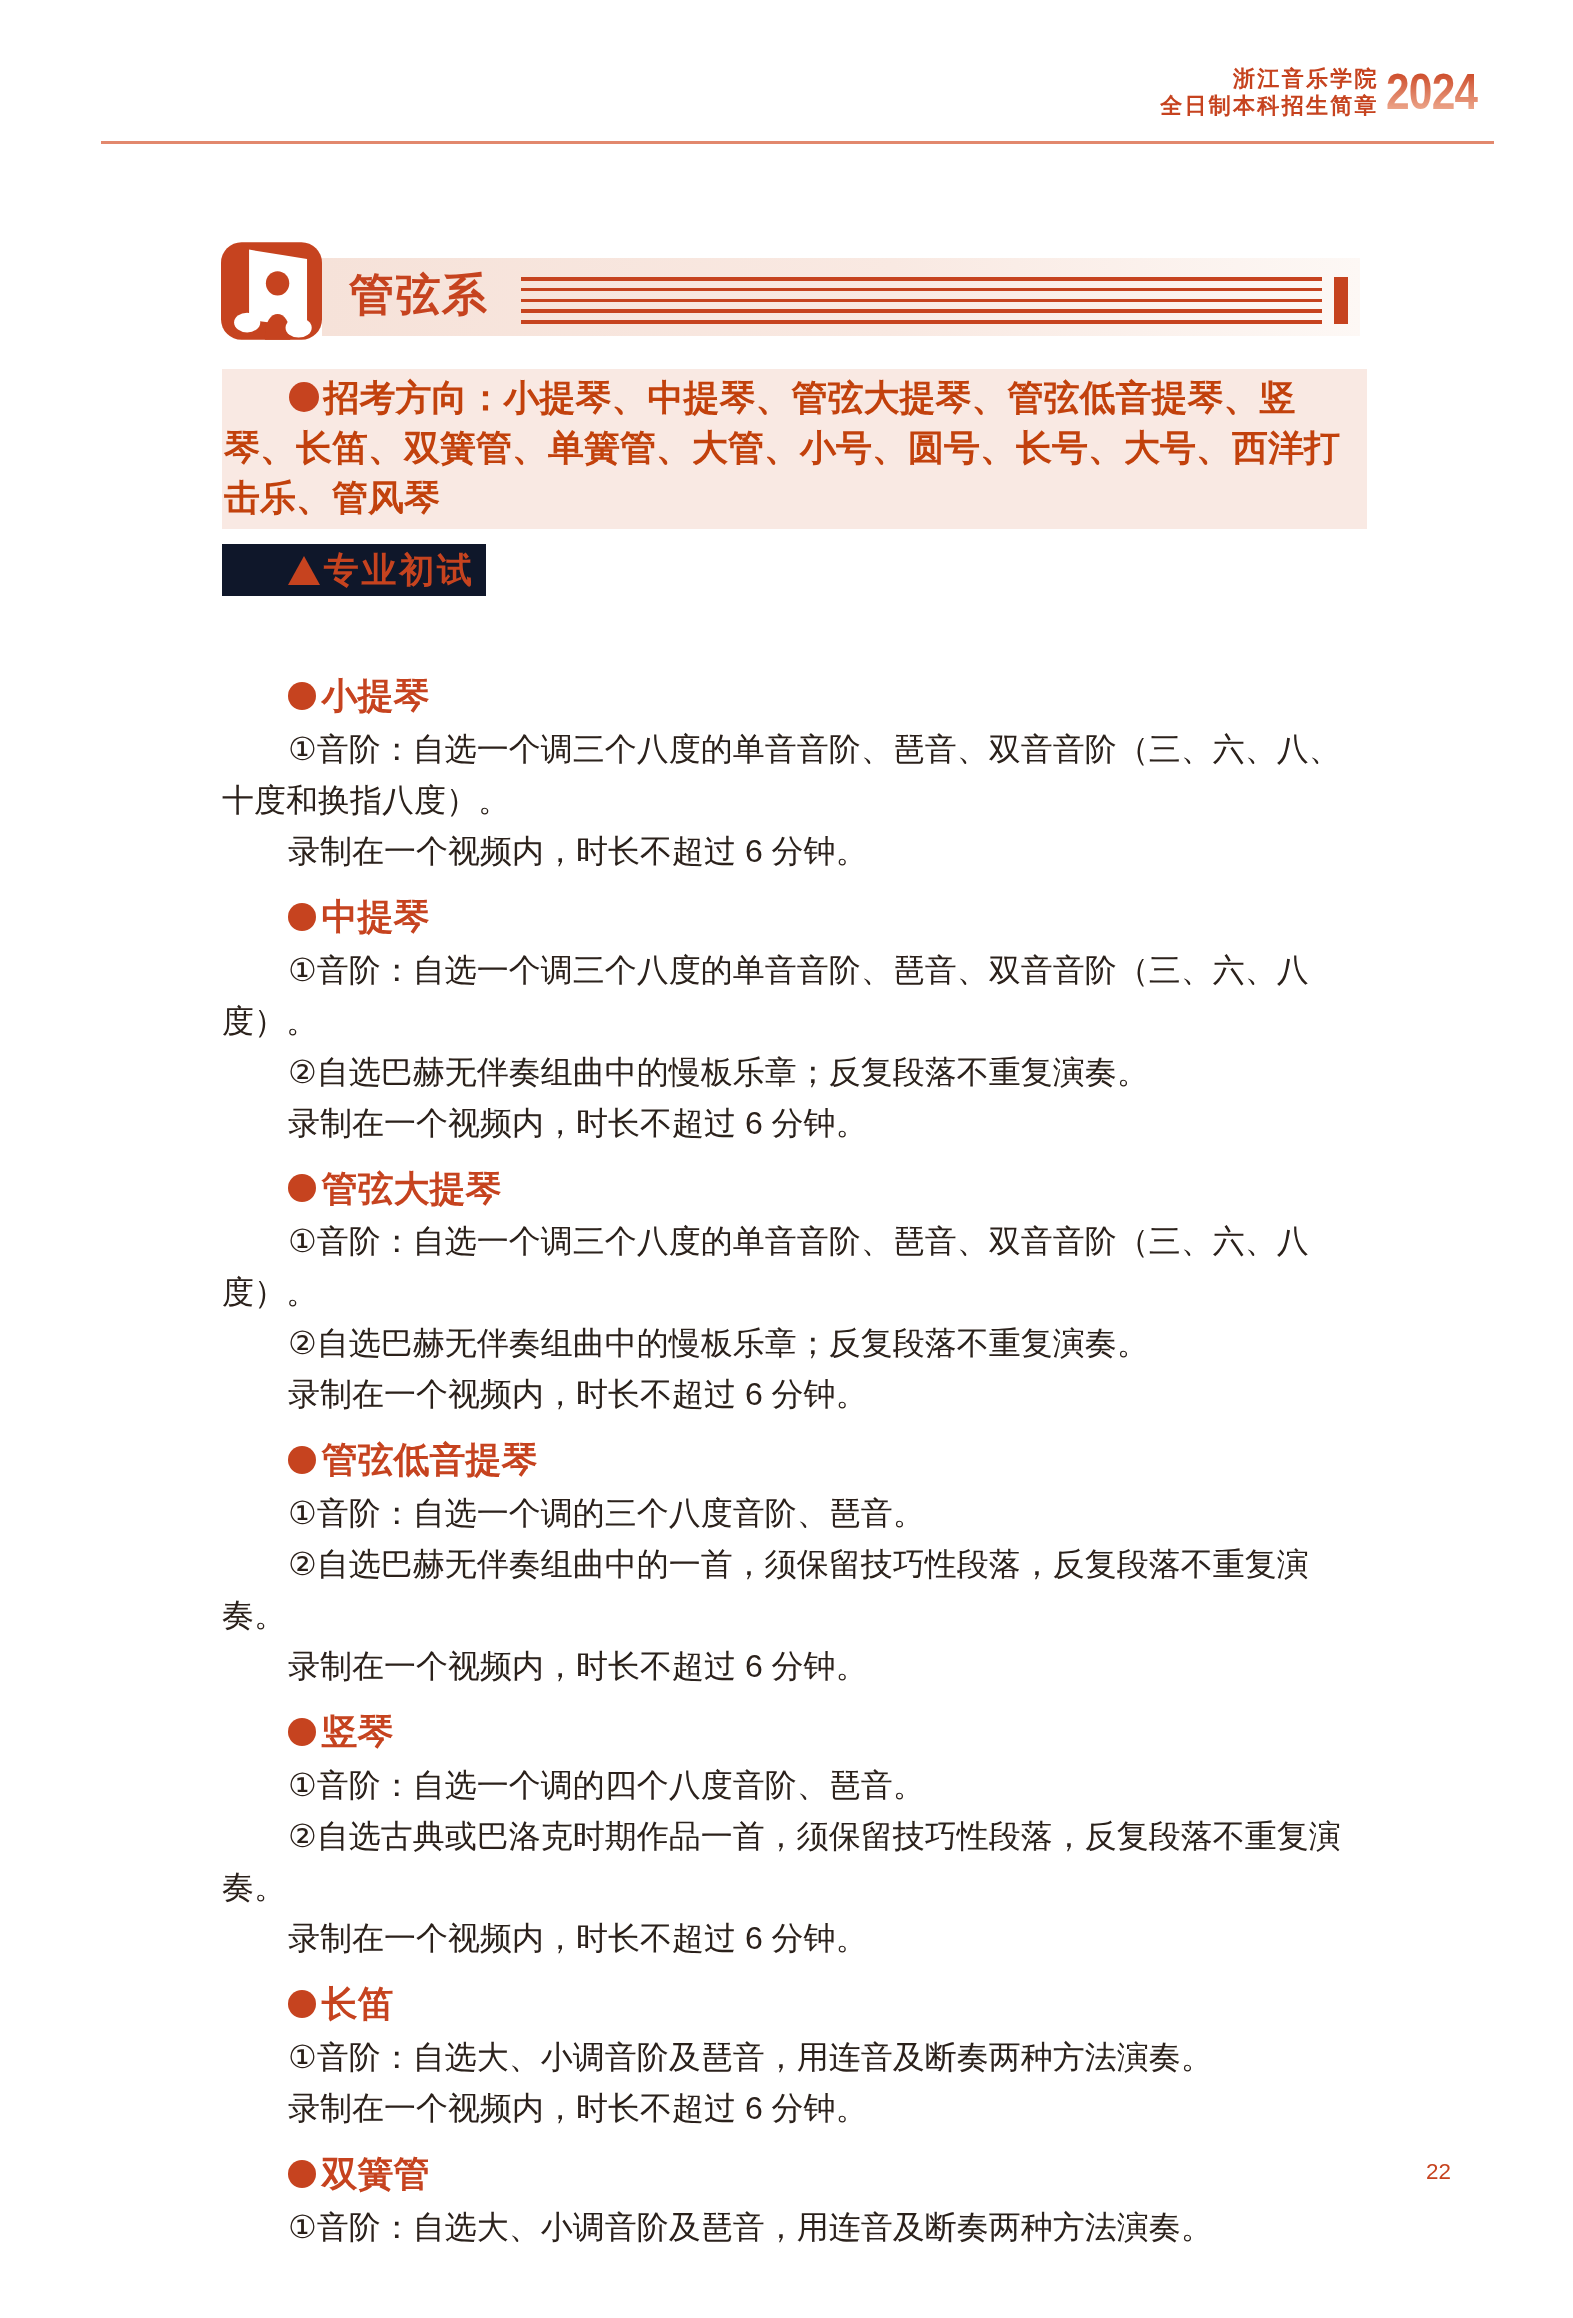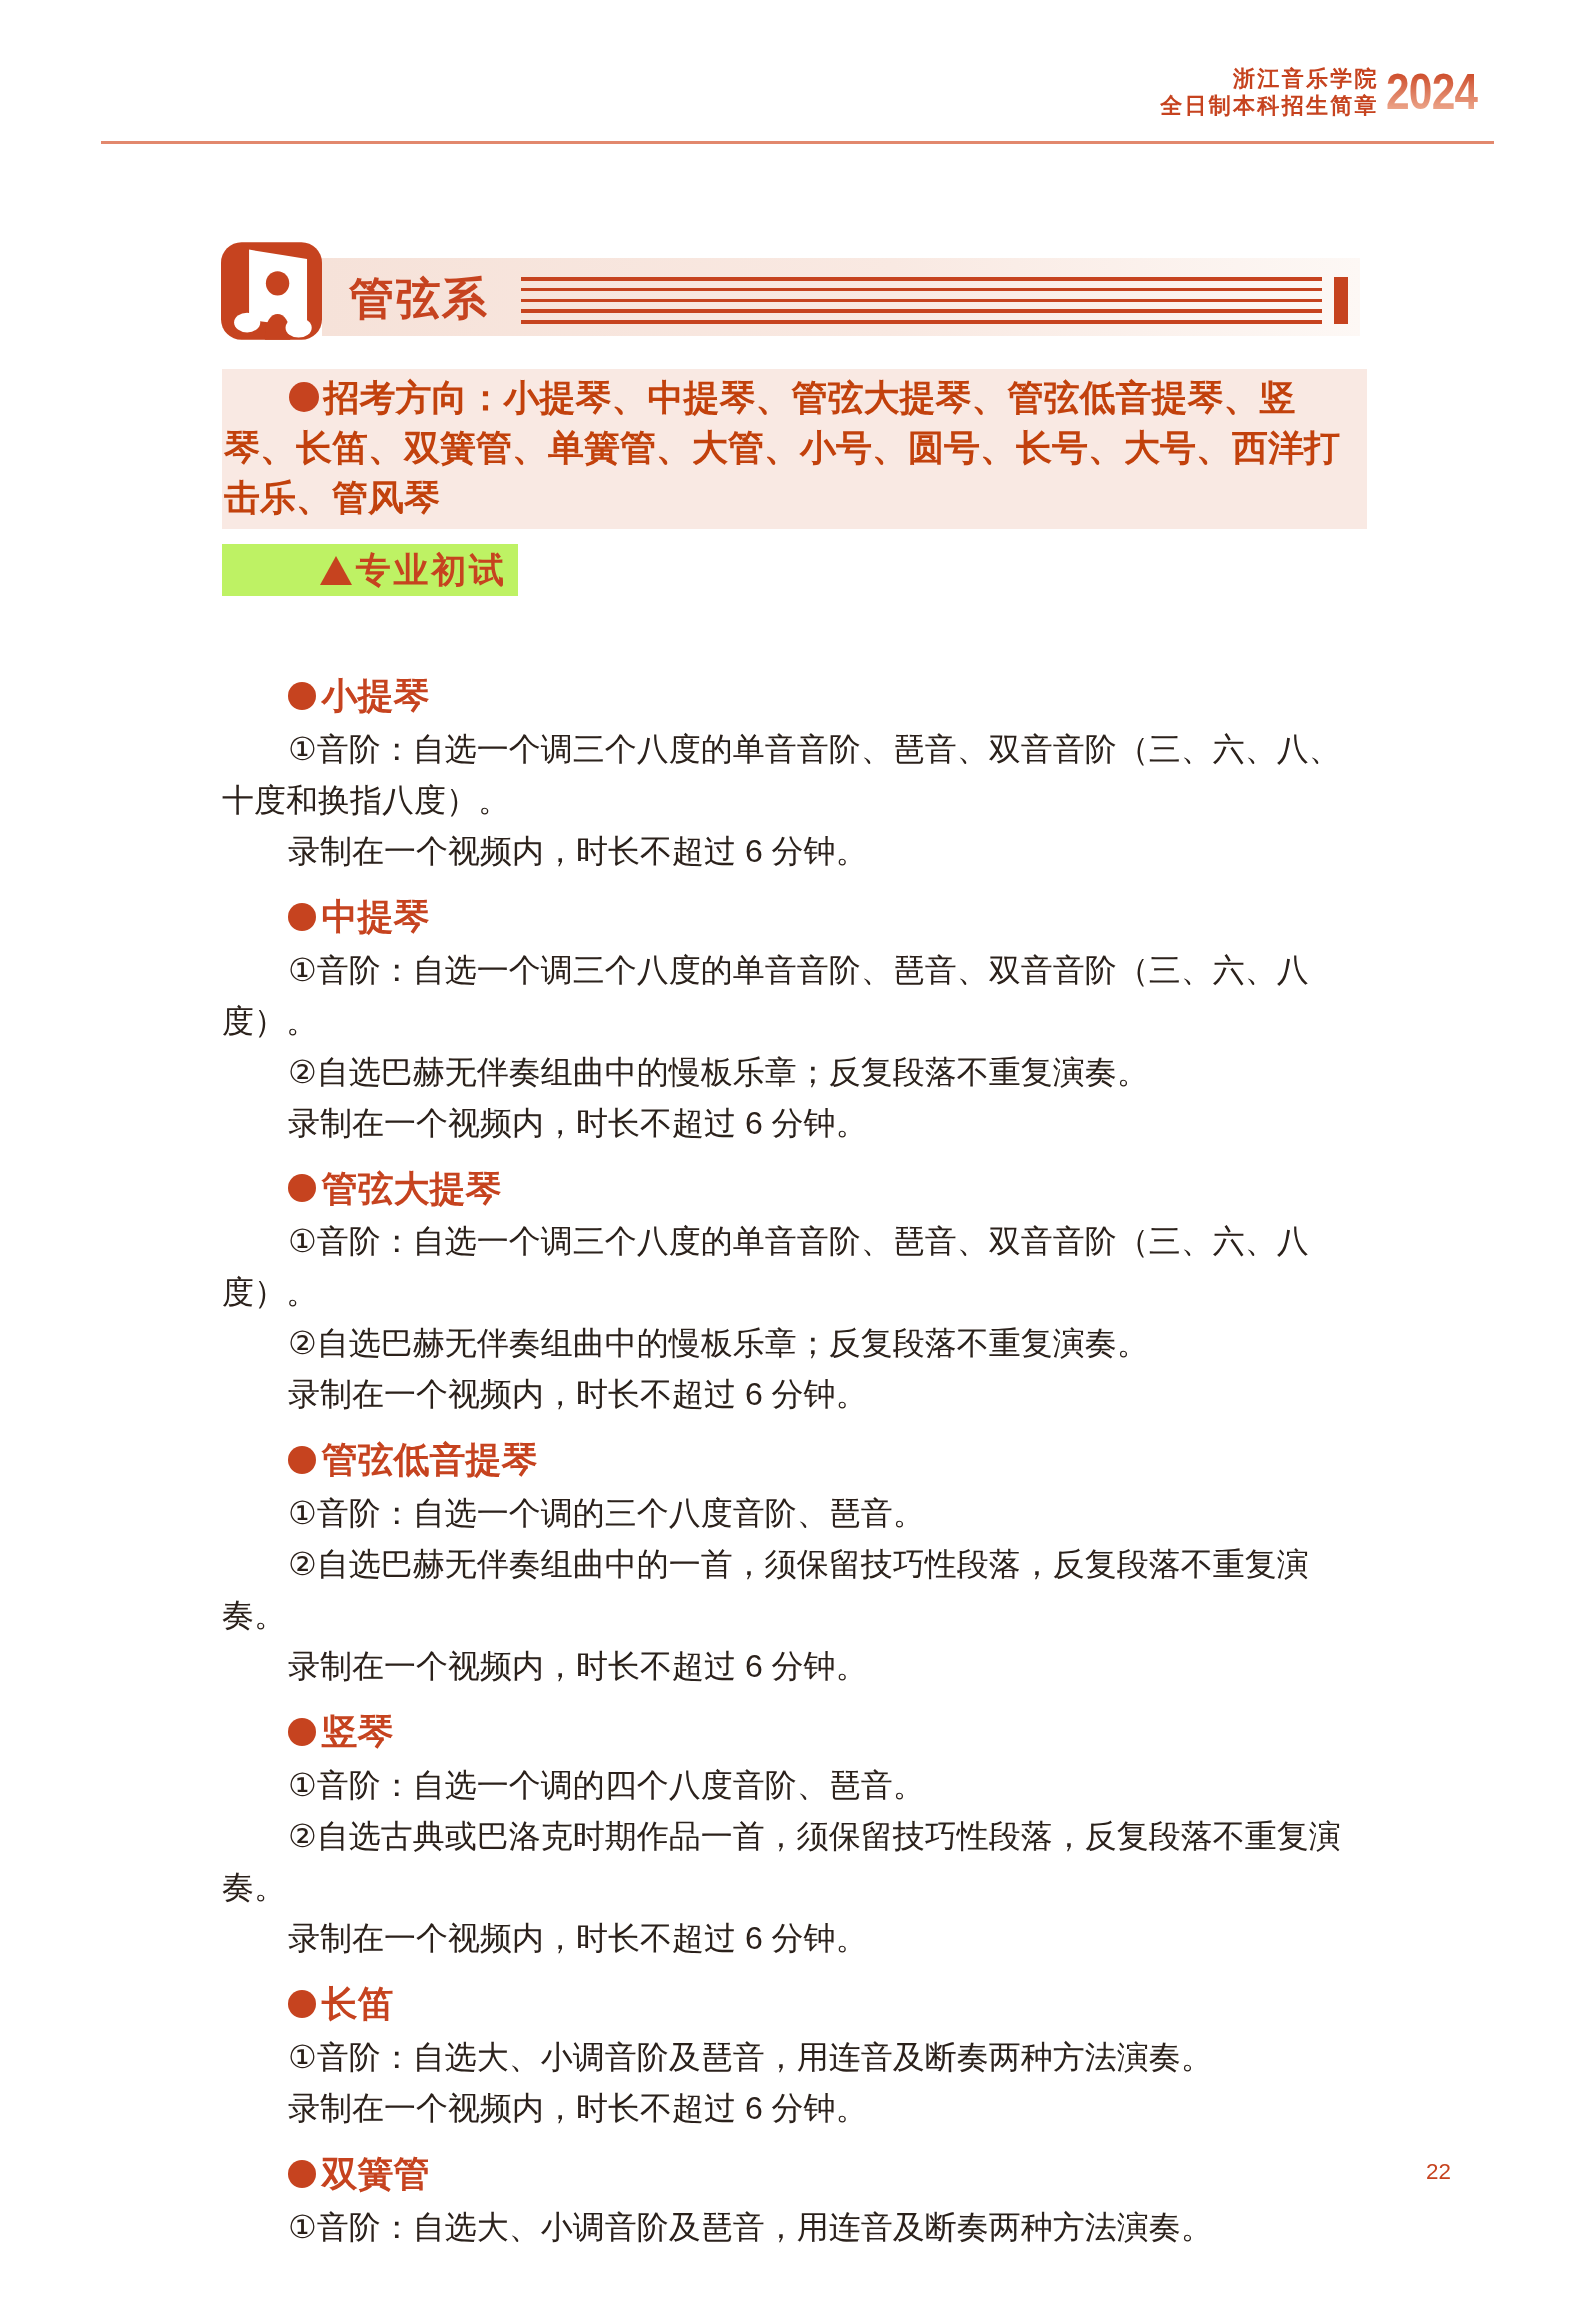--- a/index.html
+++ b/index.html
@@ -18,38 +18,38 @@
     -webkit-text-fill-color:transparent;color:#d2603a;
     transform:scaleX(.85);transform-origin:left center;
   }
   .masthead-rule{position:absolute;top:141px;left:101px;width:1393px;height:3.3px;background:#e2886d;}
 
   
   .dept-banner-bg{position:absolute;left:322px;top:258px;width:1038px;height:78px;
     background:linear-gradient(90deg,#f6e2d9 0%,#f9e9e2 55%,#fdf8f5 100%);}
   .dept-badge{position:absolute;left:221px;top:242px;width:101px;height:98px;}
   .dept-title{position:absolute;left:349px;top:274px;font-size:45px;line-height:49px;
-    font-weight:bold;color:#c6431f;letter-spacing:1.4px;}
+    font-weight:bold;color:#c6431f;letter-spacing:1.4px;font-family:Liberation Mono, monospace;}
   .staff{position:absolute;left:521px;top:277px;width:827px;height:47px;}
   .staff-line{position:absolute;left:0;width:801px;height:3.7px;background:#c6431f;}
   .staff-line.l1{top:0;} .staff-line.l2{top:10.7px;} .staff-line.l3{top:21.5px;}
   .staff-line.l4{top:32px;} .staff-line.l5{top:43px;}
   .staff-bar{position:absolute;right:0;top:0;width:14px;height:47px;background:#c6431f;}
 
   
   .directions{position:absolute;left:222px;top:369px;width:1145px;background:#f9e9e3;padding:3.7px 0 6.5px 0;}
   .directions p{margin:0;padding:0 26px 0 1.9px;font-size:36px;line-height:50px;font-weight:bold;
     color:#c2410c;text-indent:65px;}
   .dot{display:inline-block;border-radius:50%;background:#c6431f;}
   .dot-lg{width:30px;height:30px;vertical-align:-2.8px;margin-right:4.7px;}
   .dot-md{width:28px;height:28px;vertical-align:-1.9px;margin-right:5.6px;}
 
   
-  .exam-box{position:absolute;left:222px;top:544px;width:264px;height:52px;background:#bef264;
-    display:flex;align-items:center;padding-left:32px;}
+  .exam-box{position:absolute;left:222px;top:544px;width:264px;height:52px;background:#0f172a;
+    display:flex;align-items:center;}
   .tri{width:0;height:0;border-left:16px solid transparent;border-right:16px solid transparent;
     border-bottom:29px solid #c6431f;margin-left:66px;margin-right:3.7px;}
   .exam-label{font-size:35px;font-weight:bold;color:#c6431f;letter-spacing:2.8px;}
 
   
   .note{position:absolute;left:222px;top:609px;width:1145px;margin:0;
     font-size:30px;line-height:51px;font-weight:bold;color:#2b211b;text-indent:66px;}
   .note .underlined{border-bottom:3.7px solid #2b211b;padding:0 16px 4.7px 0;}
 
   

